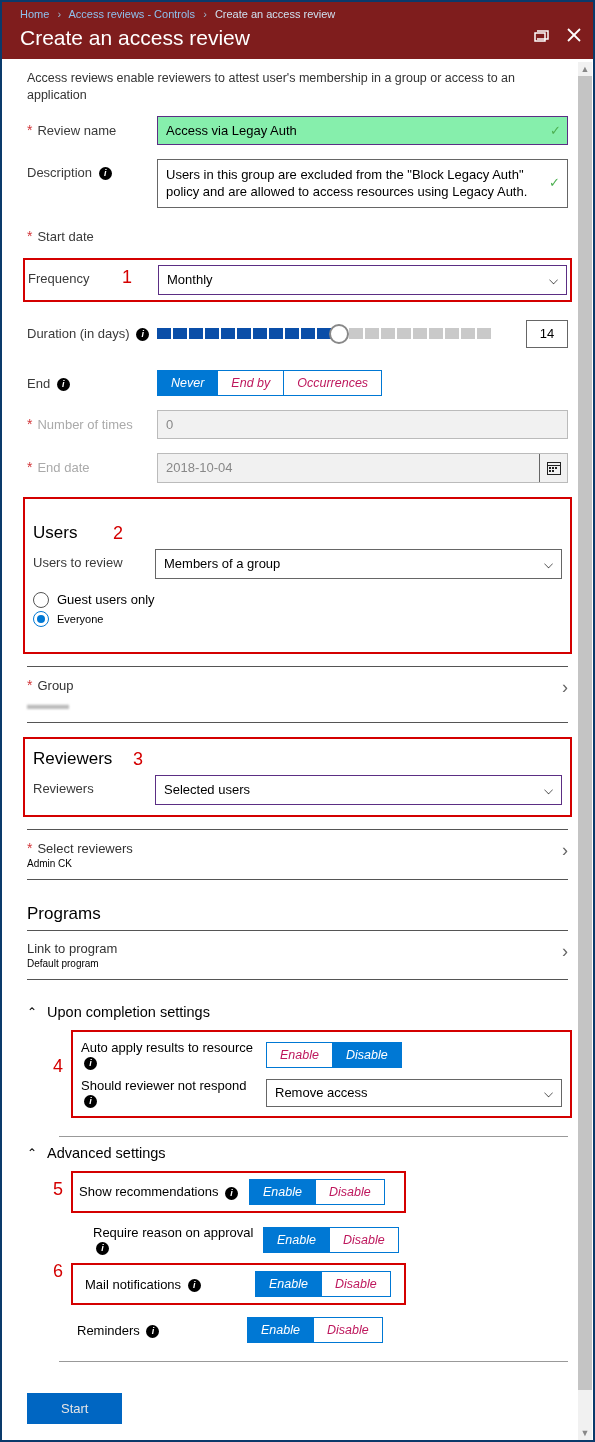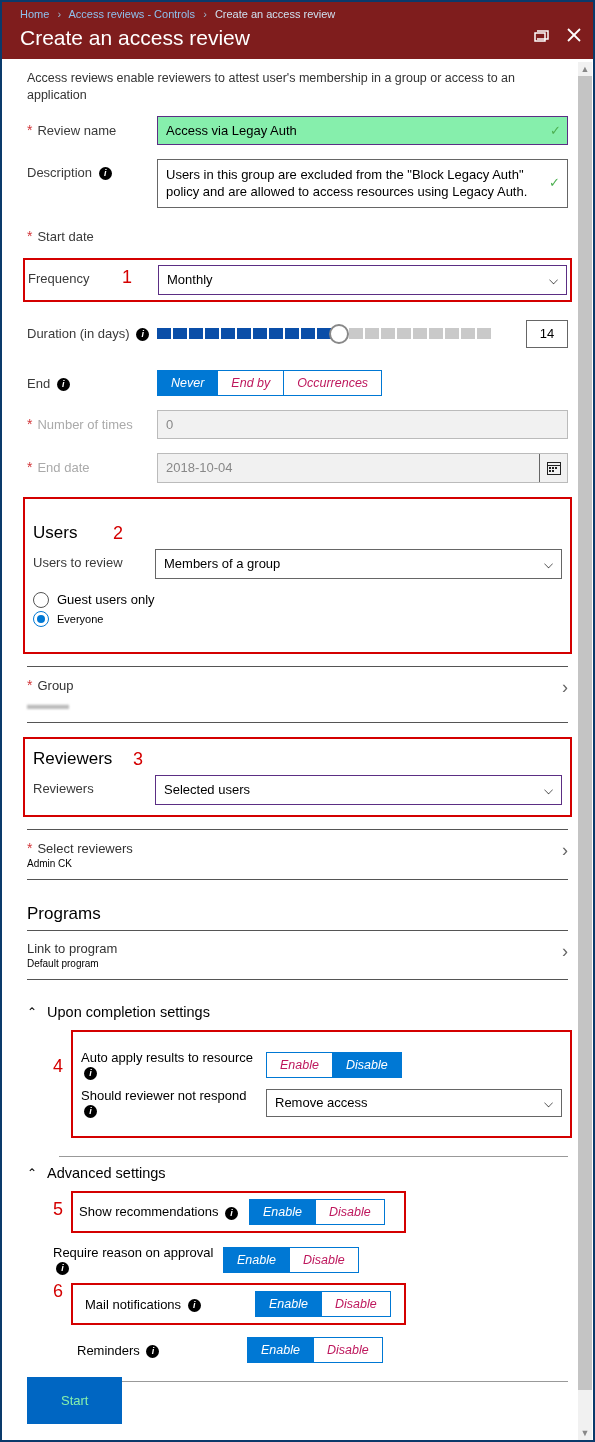--- a/index.html
+++ b/index.html
@@ -59,21 +59,21 @@
   .nav-row .nav-body { flex:1;}
   .nav-row .nav-lbl { font-size:13px; color:#333;}
   .nav-row .nav-val { font-size:10px; color:#000000; margin-top:2px;}
   .chev-r { font-size:18px; color:#666;}
   .accordion-head { display:flex; align-items:center; font-size:14.5px; margin:8px 0 10px 0; cursor:pointer;}
   .accordion-head .chev-up { margin-right:10px; font-size:12px;}
   .compl-row { display:flex; align-items:center; margin:8px 0;}
   .compl-row .compl-lbl { font-size:13px; width:185px;}
   .adv-row { display:flex; align-items:center; margin:8px 0;}
   .adv-row .adv-lbl { font-size:13px; width:190px;}
-  .start-btn { position:absolute; bottom:16px; left:22px; background:#0066c2; color:#86efac; padding:16px 34px; font-size:13px; border:none; cursor:pointer;}
+  .start-btn { position:absolute; bottom:16px; left:22px; background:#0066c2; color:#e5e5e5; padding:8px 34px; font-size:13px; border:none; cursor:pointer;}
   .scroll-right { position:absolute; right:1px; top:60px; bottom:0; width:14px; background:#f1f1f1;}
   .scroll-right .scroll-arrow-u { position:absolute; top:0; width:100%; height:14px; display:flex; align-items:center; justify-content:center; color:#888; font-size:9px;}
   .scroll-right .scroll-arrow-d { position:absolute; bottom:0; width:100%; height:14px; display:flex; align-items:center; justify-content:center; color:#888; font-size:9px;}
   .scroll-right .thumb { position:absolute; top:14px; width:100%; bottom:50px; background:#c4c4c4;}
   .gray-blur { color:#bbb; font-size:14px; filter:blur(1px); margin-top:3px;}
 </style>
 </head>
 <body>
 
 <div class="outer">
@@ -286,21 +286,21 @@
       <hr class="hr bold">
     </div>
 
     <div style="margin-top:24px">
       <div class="accordion-head">
         <span class="chev-up">⌃</span>
         <span>Upon completion settings</span>
       </div>
       <div style="position:relative">
         <span class="anno" style="left:26px;top:26px">4</span>
-        <div class="hl-box" style="margin-left:44px;padding:10px 8px">
+        <div class="hl-box" style="margin-left:44px;padding:0 8px">
           <div class="compl-row">
             <div class="compl-lbl"><span>Auto apply results to resource</span> <span class="info-icon">i</span></div>
             <div class="btngrp">
               <div class="b">Enable</div>
               <div class="b active">Disable</div>
             </div>
           </div>
           <div class="compl-row">
             <div class="compl-lbl"><span>Should reviewer not respond</span> <span class="info-icon">i</span></div>
             <div style="flex:1">
@@ -324,21 +324,21 @@
         <span class="anno" style="left:26px;top:8px">5</span>
         <div class="hl-box" style="margin-left:44px;padding:3px 6px;width:335px">
          <div class="adv-row" style="margin:3px 0">
           <div class="adv-lbl" style="width:170px"><span>Show recommendations</span> <span class="info-icon">i</span></div>
           <div class="btngrp">
             <div class="b active">Enable</div>
             <div class="b">Disable</div>
           </div>
          </div>
         </div>
-        <div class="adv-row" style="margin-left:26px">
+        <div class="adv-row" style="margin-left:66px">
           <div class="adv-lbl" style="width:170px"><span>Require reason on approval</span> <span class="info-icon">i</span></div>
           <div class="btngrp">
             <div class="b active">Enable</div>
             <div class="b">Disable</div>
           </div>
         </div>
         <span class="anno" style="left:26px;top:90px">6</span>
         <div class="hl-box" style="margin-left:44px;padding:3px 12px;width:335px">
          <div class="adv-row" style="margin:3px 0">
           <div class="adv-lbl" style="width:170px"><span>Mail notifications</span> <span class="info-icon">i</span></div>

